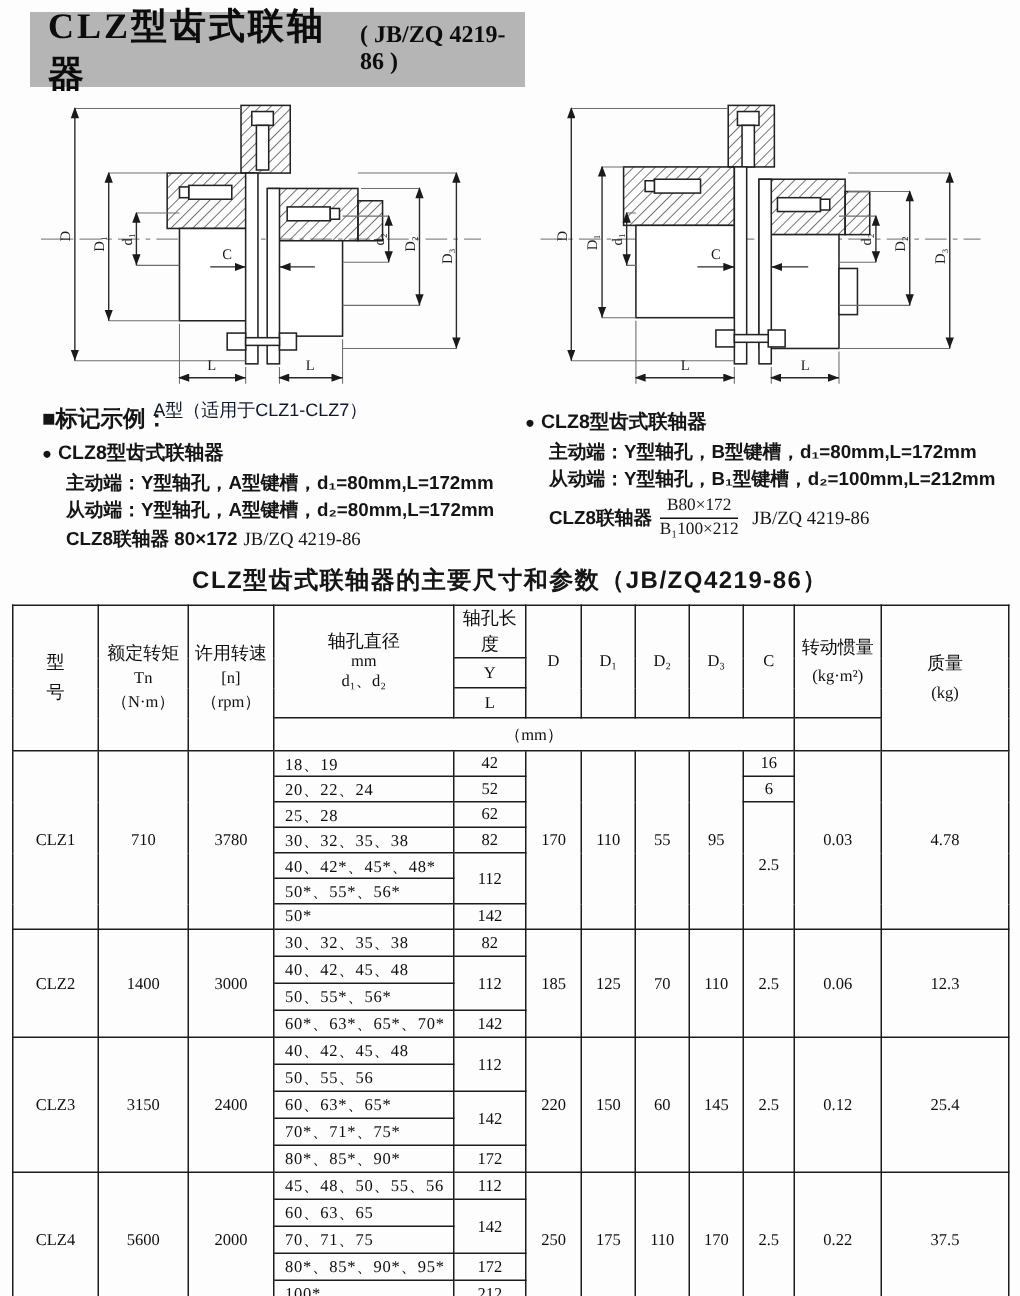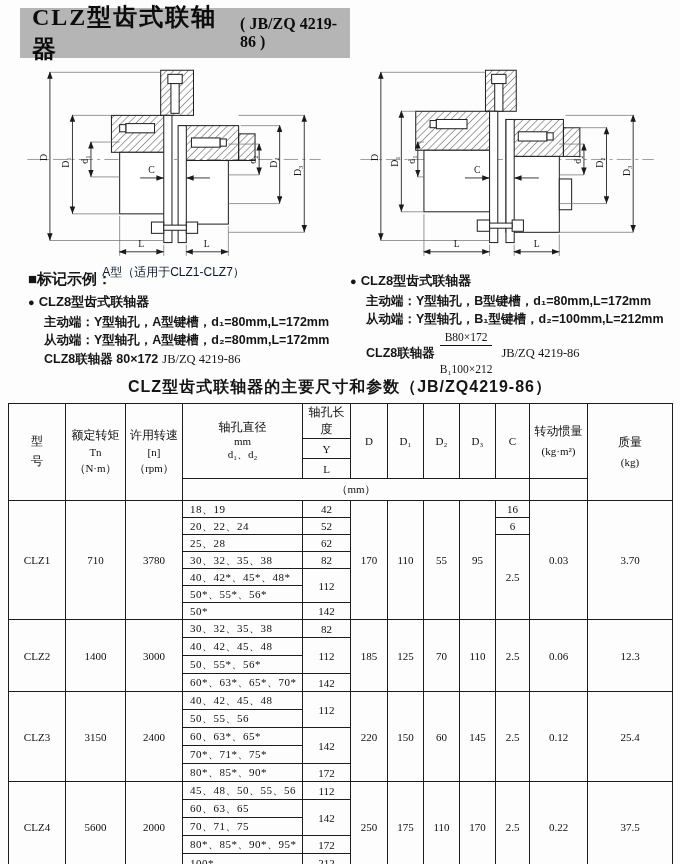--- a/index.html
+++ b/index.html
@@ -27,21 +27,21 @@
   .notes { position:absolute; left:0; top:270px; width:680px; display:flex; }
   .note-col-left { width:340px; padding-left:28px; }
   .note-col-right { width:340px; padding-left:10px; }
   .note-heading { font-size:15px; font-weight:bold; margin-bottom:4px; }
   .bullet-line { font-size:13px; font-weight:bold; margin:2px 0; }
   .bullet { font-size:11px; margin-right:4px; }
   .note-line { font-size:12.5px; font-weight:bold; line-height:1.45; padding-left:16px; white-space:nowrap; }
   .note-desig { font-size:12.5px; font-weight:bold; padding-left:16px; margin-top:2px; white-space:nowrap; display:flex; align-items:center; }
   .std-serif { font-family:"Liberation Serif",serif; font-weight:normal; font-size:12.5px; margin-left:4px; }
   .frac { display:inline-flex; flex-direction:column; text-align:center; margin:0 5px; vertical-align:middle;
-    font-family:"Liberation Serif",serif; font-weight:normal; font-size:11.5px; line-height:1.25;gap:16px; }
+    font-family:"Liberation Serif",serif; font-weight:normal; font-size:11.5px; line-height:1.25; }
   .frac .top { border-bottom:1px solid #111; padding:0 3px; }
 
   
   .table-title { position:absolute; left:0; top:377px; width:680px; text-align:center;
     font-size:16px; font-weight:bold; letter-spacing:1px; }
   table { position:absolute; left:8px; top:403px; width:664px; border-collapse:collapse; table-layout:fixed; }
   td { border:1px solid #1c1c1c; padding:0 2px; text-align:center; vertical-align:middle;
     font-size:11px; font-family:"Liberation Serif",serif; color:#0e0e0e; }
   td.cn { font-family:"Liberation Sans",sans-serif; font-size:12px; }
   td.dia { text-align:left; padding-left:7px; letter-spacing:0.5px; }
@@ -328,21 +328,21 @@
       <td rowspan="7">710</td>
       <td rowspan="7">3780</td>
       <td class="dia">18、19</td>
       <td>42</td>
       <td rowspan="7">170</td>
       <td rowspan="7">110</td>
       <td rowspan="7">55</td>
       <td rowspan="7">95</td>
       <td>16</td>
       <td rowspan="7">0.03</td>
-      <td rowspan="7">3.70</td>
+      <td rowspan="7">4.78</td>
     </tr>
     <tr class="b1">
           <td class="dia">20、22、24</td>
           <td>52</td>
           <td>6</td>
         </tr>
     <tr class="b1">
           <td class="dia">25、28</td>
           <td>62</td>
           <td rowspan="5">2.5</td>

